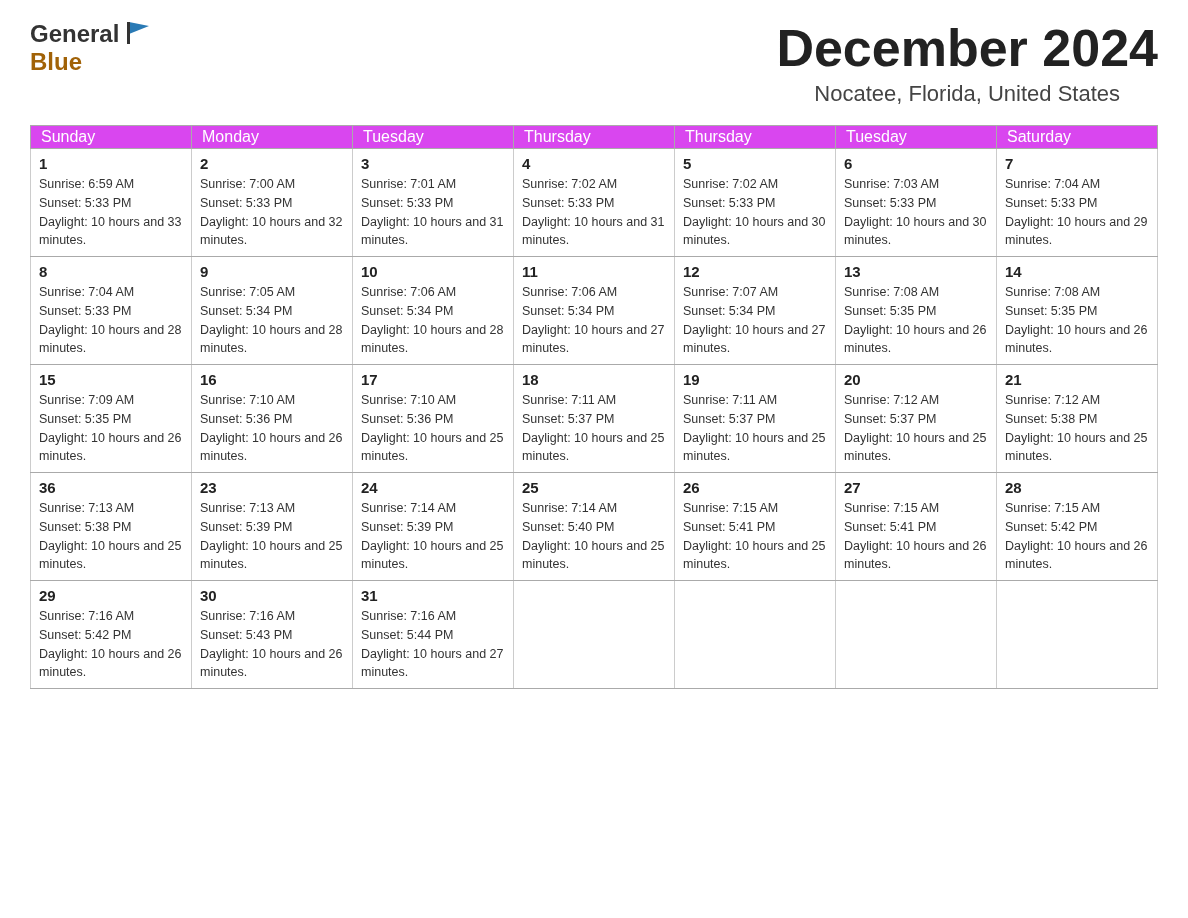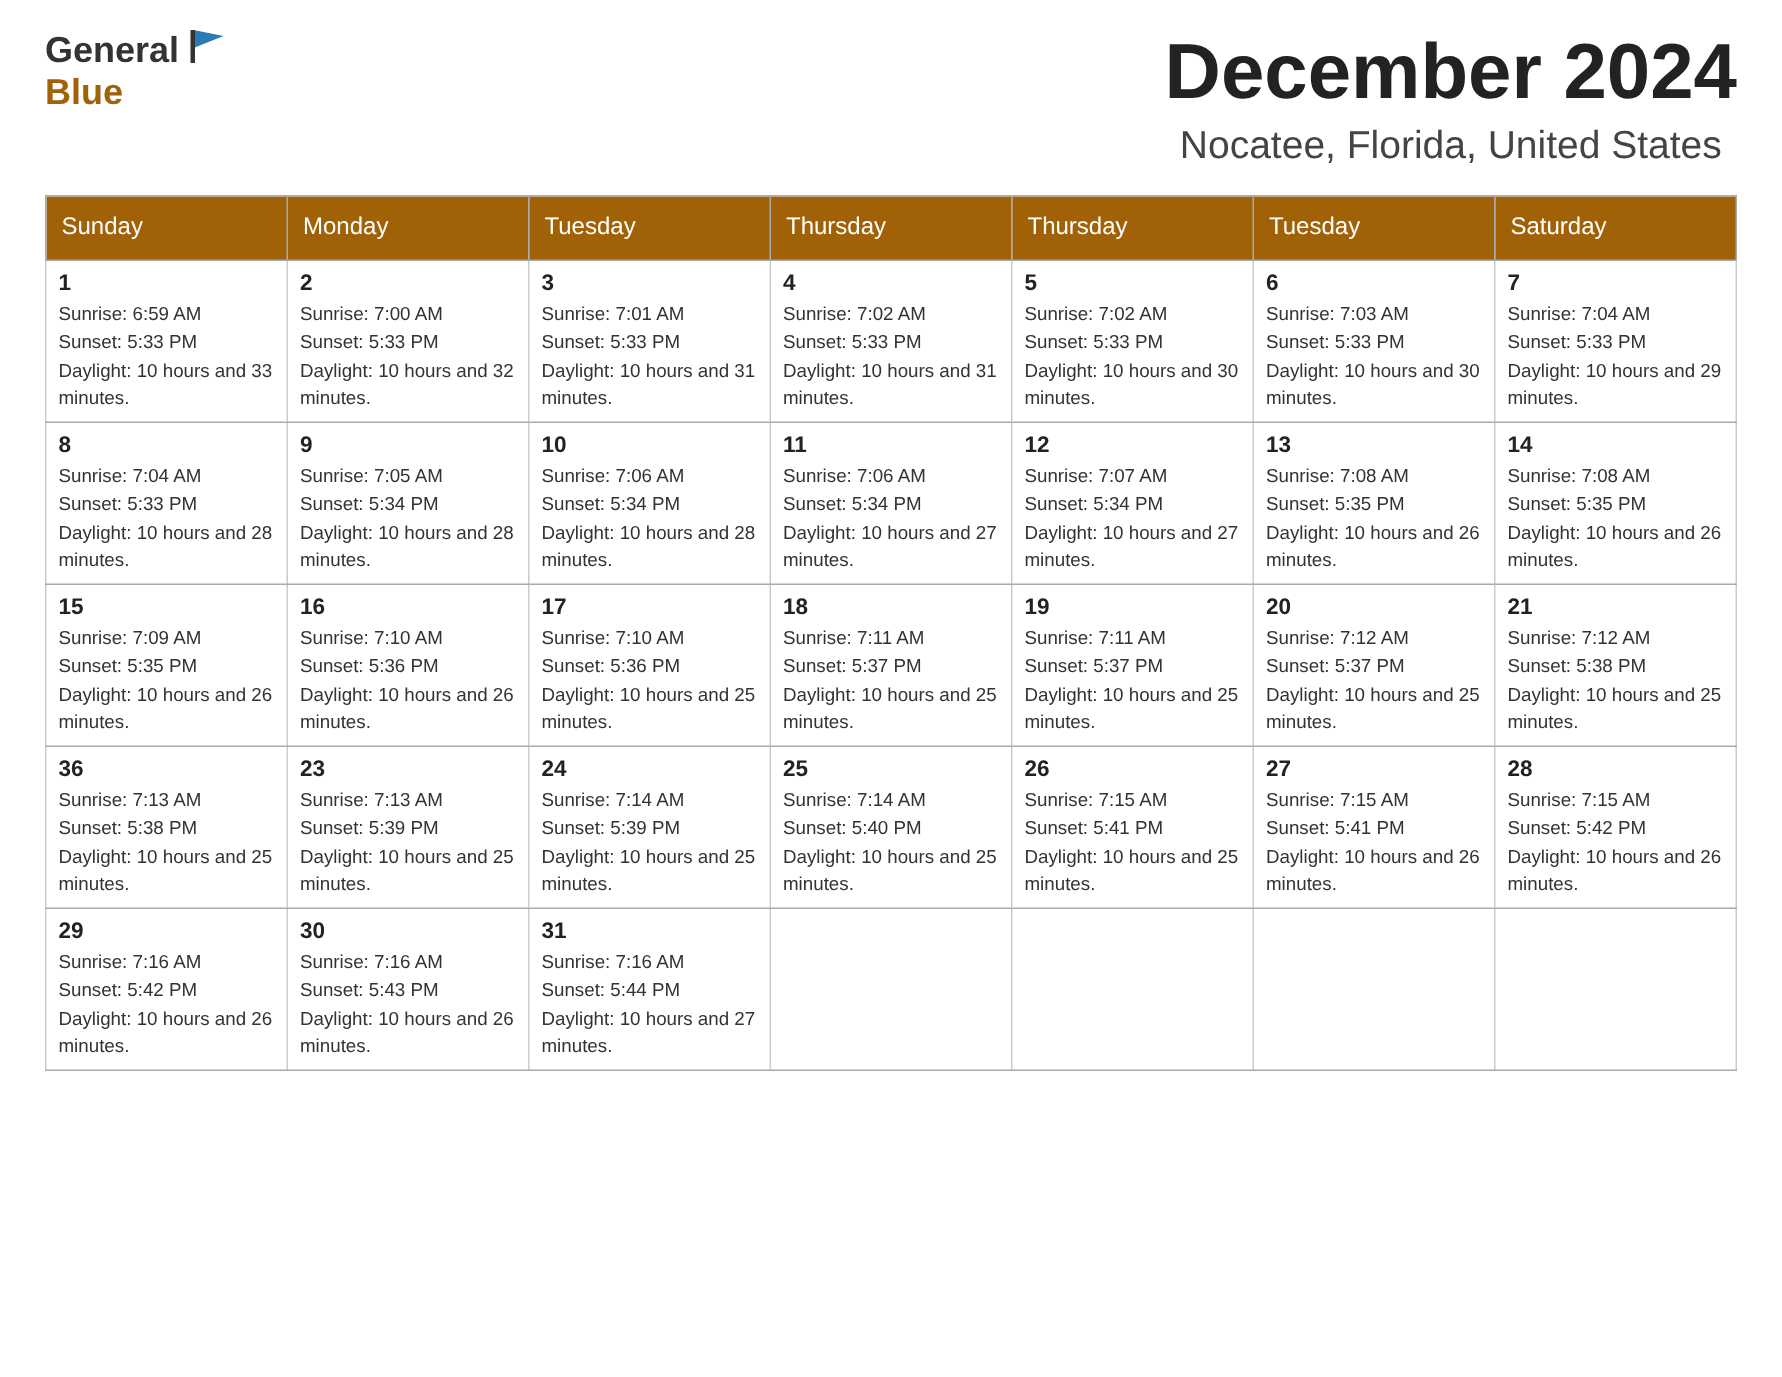--- a/index.html
+++ b/index.html
@@ -19,34 +19,34 @@
     .title-area {
       text-align: center;
     }
     .month-title {
       font-size: 52px;
       font-weight: bold;
       color: #222;
       line-height: 1.1;
     }
     .location-title {
-      font-size: 26px;
+      font-size: 22px;
       color: #444;
       margin-top: 4px;
     }
     .calendar-table {
       width: 100%;
       border-collapse: collapse;
       border: 1px solid #aaa;
     }
     .calendar-table th {
-      background-color: #a16207;
+      background-color: #d946ef;
       color: #fff;
       text-align: left;
-      padding: 12px 10px;
+      padding: 2px 10px;
       font-size: 16px;
       font-weight: normal;
       border: 1px solid #aaa;
     }
     .calendar-table td {
       vertical-align: top;
       padding: 6px 8px;
       border: 1px solid #ccc;
       width: calc(100% / 7);
       height: 100px;
@@ -72,21 +72,21 @@
     .calendar-table tr td {
       border-bottom: 1px solid #aaa;
     }
     .logo-wrapper {
       display: flex;
       flex-direction: column;
       align-items: flex-start;
     }
     .logo-line1 {
       display: flex;
-      align-items: flex-start;
+      align-items: flex-end;
     }
   </style>
 </head>
 <body>
 
 <div class="header-area">
   <div class="logo-wrapper">
     <div class="logo-line1">
       <span style="font-size:24px;font-weight:bold;color:#333;">General</span>
       <svg width="30" height="30" viewBox="0 0 30 30" style="margin-left:2px;margin-top:-4px;">

